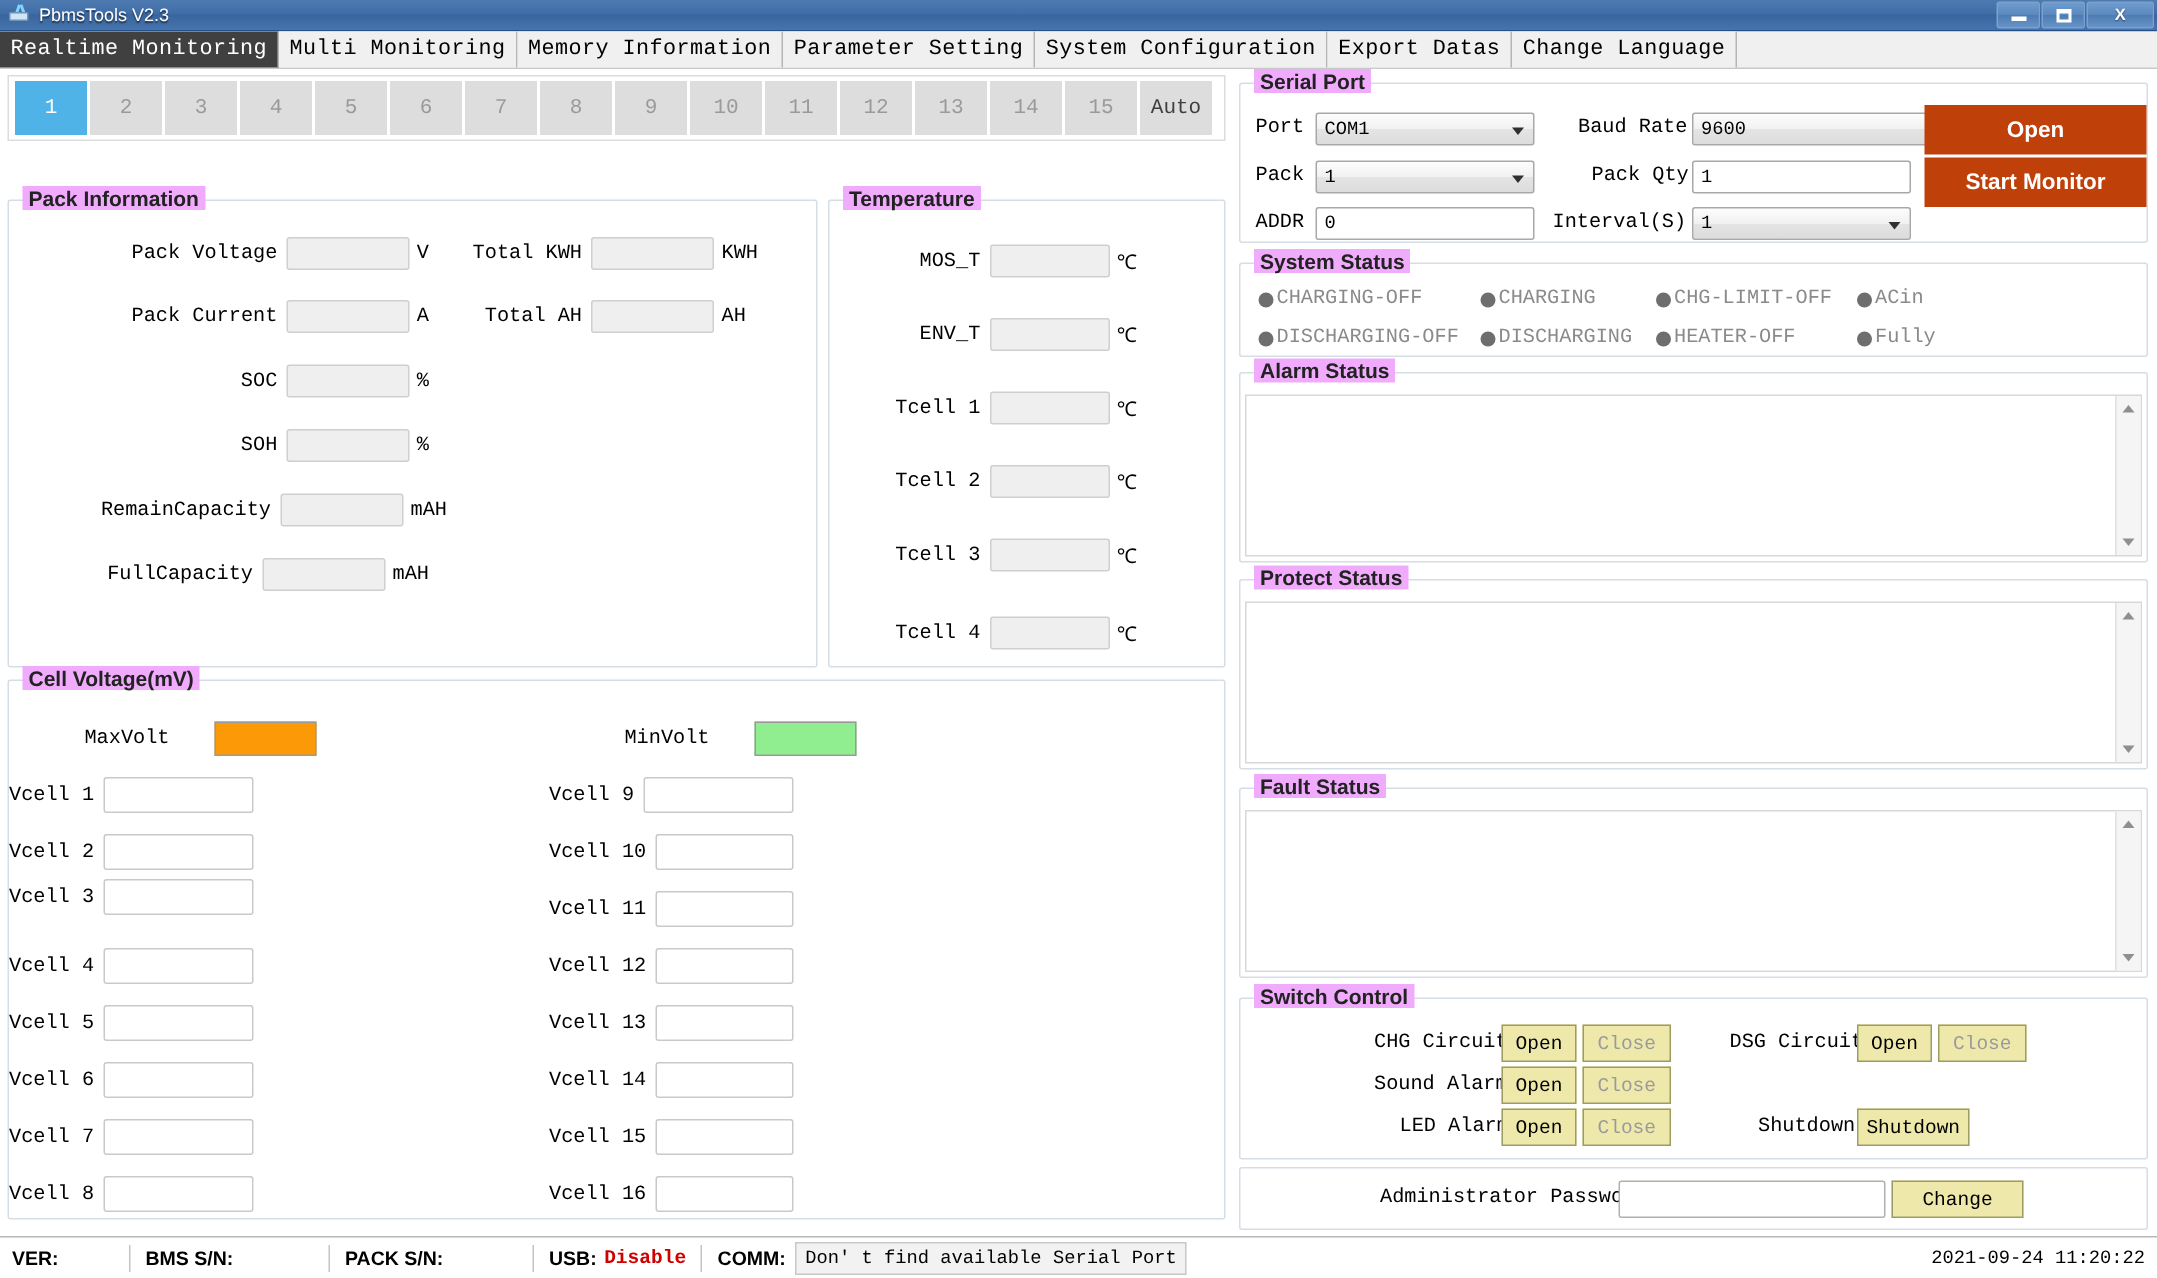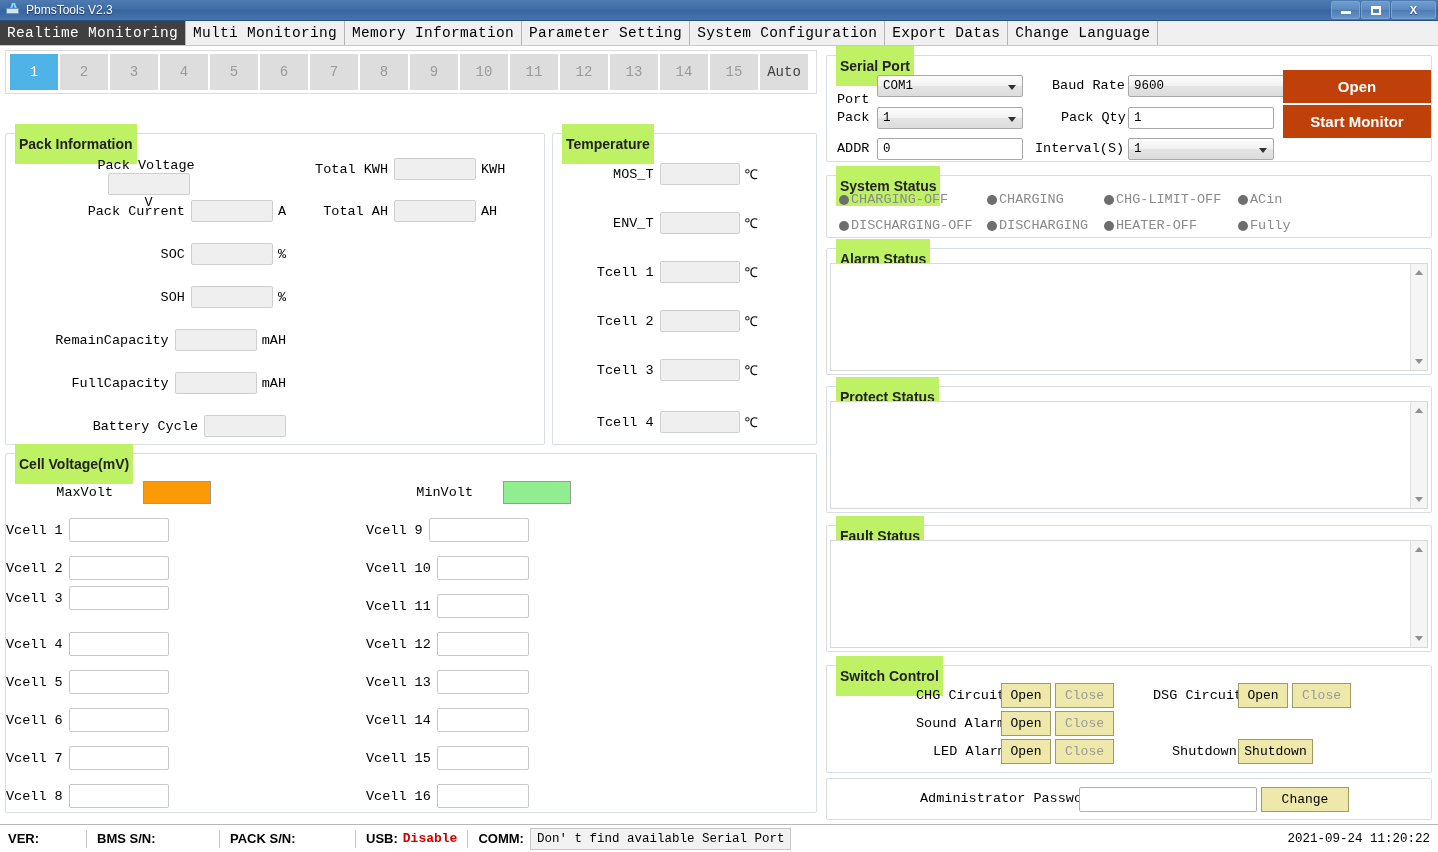--- a/index.html
+++ b/index.html
@@ -101,21 +101,21 @@
 
   
   .group {
     position: absolute;
     border: 1px solid #d5dde5;
     background: #ffffff;
     border-radius: 2px;
   }
   .group > .legend {
     position: absolute; top: -10px; left: 9px;
-    background: #bef264; padding: 12px 4px;
+    background: #f0abfc; padding: 0 4px;
     font-size: 14px; font-weight: bold; color: #222;
     font-family: "Liberation Sans", sans-serif;
     white-space: nowrap;
   }
 
   
   .field-row {
     position: absolute;
     display: flex; align-items: center;
   }
@@ -305,53 +305,49 @@
     <div class="packbtn">12</div>
     <div class="packbtn">13</div>
     <div class="packbtn">14</div>
     <div class="packbtn">15</div>
     <div class="packbtn auto">Auto</div>
   </div>
 
   <div class="group" style="left:5px; top:133px; width:540px; height:312px;">
     <span class="legend">Pack Information</span>
 
-    <div class="field-row" style="left:0; top:24px; width:280px; justify-content:flex-end;flex-direction:column;">
+    <div class="field-row" style="left:0; top:24px; width:280px; justify-content:flex-end;">
       <span class="fld-label">Pack Voltage</span>
       <span class="ro-input" style="width:82px;"></span>
       <span class="unit">V</span>
     </div>
     <div class="field-row" style="left:0; top:66px; width:280px; justify-content:flex-end;">
       <span class="fld-label">Pack Current</span>
       <span class="ro-input" style="width:82px;"></span>
       <span class="unit">A</span>
     </div>
     <div class="field-row" style="left:0; top:109px; width:280px; justify-content:flex-end;">
       <span class="fld-label">SOC</span>
       <span class="ro-input" style="width:82px;"></span>
       <span class="unit">%</span>
     </div>
     <div class="field-row" style="left:0; top:152px; width:280px; justify-content:flex-end;">
       <span class="fld-label">SOH</span>
       <span class="ro-input" style="width:82px;"></span>
       <span class="unit">%</span>
     </div>
-    <div class="field-row" style="left:0; top:195px; width:280px; justify-content:flex-end;">
+    <div class="field-row" style="left:12px; top:195px; width:280px; justify-content:flex-end;">
       <span class="fld-label">RemainCapacity</span>
       <span class="ro-input" style="width:82px;"></span>
       <span class="unit">mAH</span>
     </div>
     <div class="field-row" style="left:0; top:238px; width:280px; justify-content:flex-end;">
       <span class="fld-label">FullCapacity</span>
       <span class="ro-input" style="width:82px;"></span>
       <span class="unit">mAH</span>
-    </div>
-    <div class="field-row" style="left:0; top:281px; width:280px; justify-content:flex-end;">
-      <span class="fld-label">Battery Cycle</span>
-      <span class="ro-input" style="width:82px;"></span>
     </div>
 
     <div class="field-row" style="left:284px; top:24px;">
       <span class="fld-label" style="width:98px;">Total KWH</span>
       <span class="ro-input" style="width:82px;"></span>
       <span class="unit">KWH</span>
     </div>
     <div class="field-row" style="left:284px; top:66px;">
       <span class="fld-label" style="width:98px;">Total AH</span>
       <span class="ro-input" style="width:82px;"></span>
@@ -469,21 +465,21 @@
     </div>
     <div class="field-row" style="left:360px; top:330px; width:163px; justify-content:flex-end;">
       <span class="fld-label">Vcell 16</span>
       <span class="wt-input" style="width:110px;"></span>
     </div>
   </div>
 
   <div class="group" style="left:826px; top:55px; width:606px; height:107px;">
     <span class="legend">Serial Port</span>
 
-    <span class="lbl-mono" style="position:absolute; left:10px; top:36px;">Port</span>
+    <span class="lbl-mono" style="position:absolute; left:10px; top:22px;">Port</span>
     <div class="combo" style="position:absolute; left:50px; top:19px; width:146px;">
       <span>COM1</span>
       <span class="arrow"></span>
     </div>
     <span class="lbl-mono" style="position:absolute; left:225px; top:22px;">Baud Rate</span>
     <div class="combo" style="position:absolute; left:301px; top:19px; width:176px;">
       <span>9600</span>
       <span class="arrow"></span>
     </div>
 

